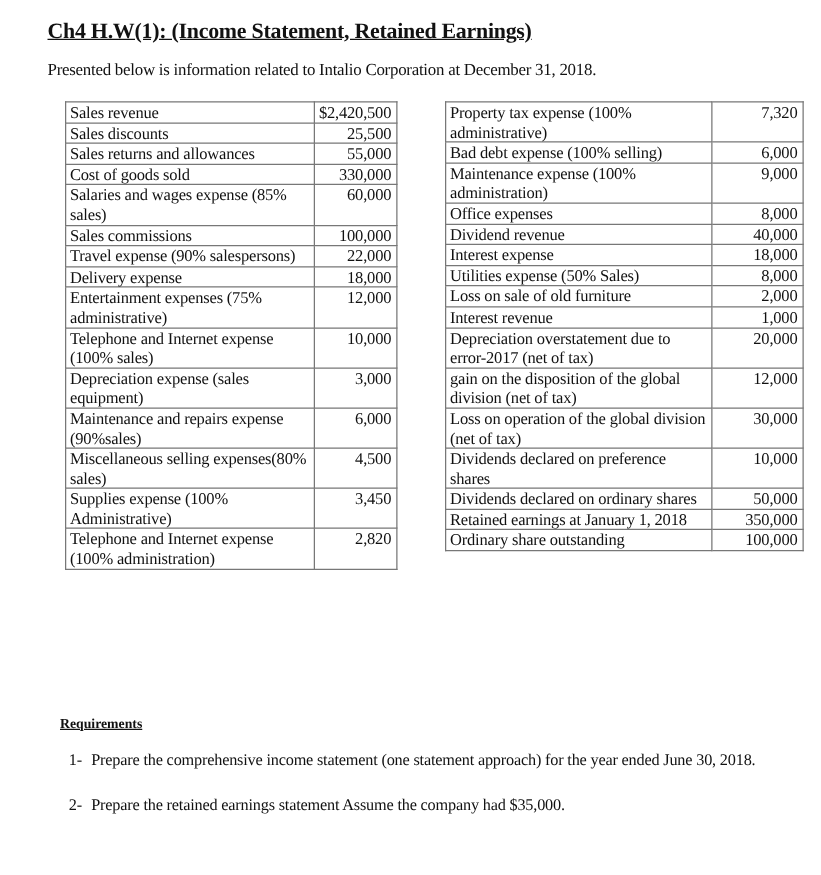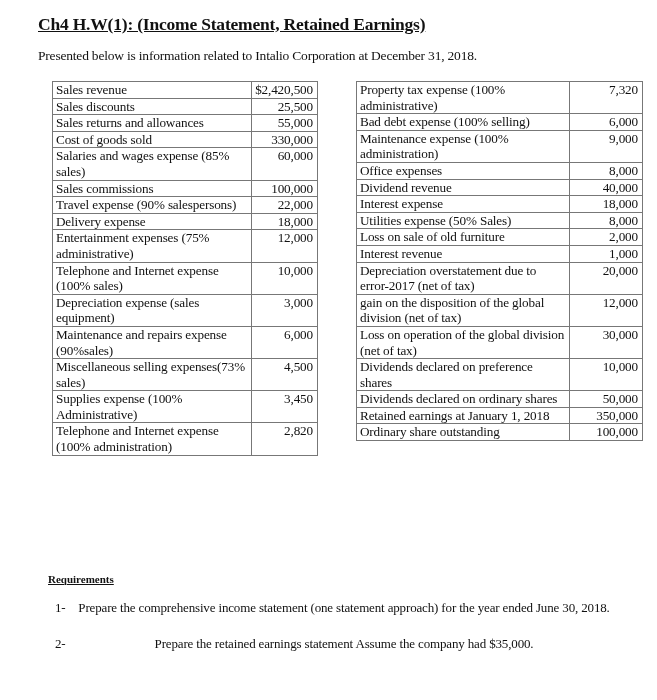--- a/index.html
+++ b/index.html
@@ -28,21 +28,21 @@
   #right-table { left: 356px; top: 81px; width: 287px; }
   #right-table td.lbl { width: 206px; margin-left: 44px; }
   .req-heading {
     position: absolute; left: 48px; top: 573px; font-size: 11px; font-weight: bold; text-decoration: underline;
   }
   .req-list {
     position: absolute; left: 55px; top: 600px; width: 560px; font-size: 13px; line-height: 15px; letter-spacing: -0.15px;
   }
   .req-item { display: flex; margin-bottom: 21px; }
   .req-num { width: 18px; flex: none; margin-right: 0; }
-  .req-text { flex: 1; text-align: center; }
+  .req-text { flex: 1; }
 </style>
 </head>
 <body>
 
 <div class="title">Ch4 H.W(1): (Income Statement, Retained Earnings)</div>
 <div class="subtitle">Presented below is information related to Intalio Corporation at December 31, 2018.</div>
 
 <table class="data" id="left-table">
   <tbody id="left-body">
       <tr>
@@ -87,21 +87,21 @@
       </tr>
       <tr>
         <td class="lbl">Depreciation expense (sales equipment)</td>
         <td class="val">3,000</td>
       </tr>
       <tr>
         <td class="lbl">Maintenance and repairs expense (90%sales)</td>
         <td class="val">6,000</td>
       </tr>
       <tr>
-        <td class="lbl">Miscellaneous selling expenses(73% sales)</td>
+        <td class="lbl">Miscellaneous selling expenses(80% sales)</td>
         <td class="val">4,500</td>
       </tr>
       <tr>
         <td class="lbl">Supplies expense (100% Administrative)</td>
         <td class="val">3,450</td>
       </tr>
       <tr>
         <td class="lbl">Telephone and Internet expense (100% administration)</td>
         <td class="val">2,820</td>
       </tr>

